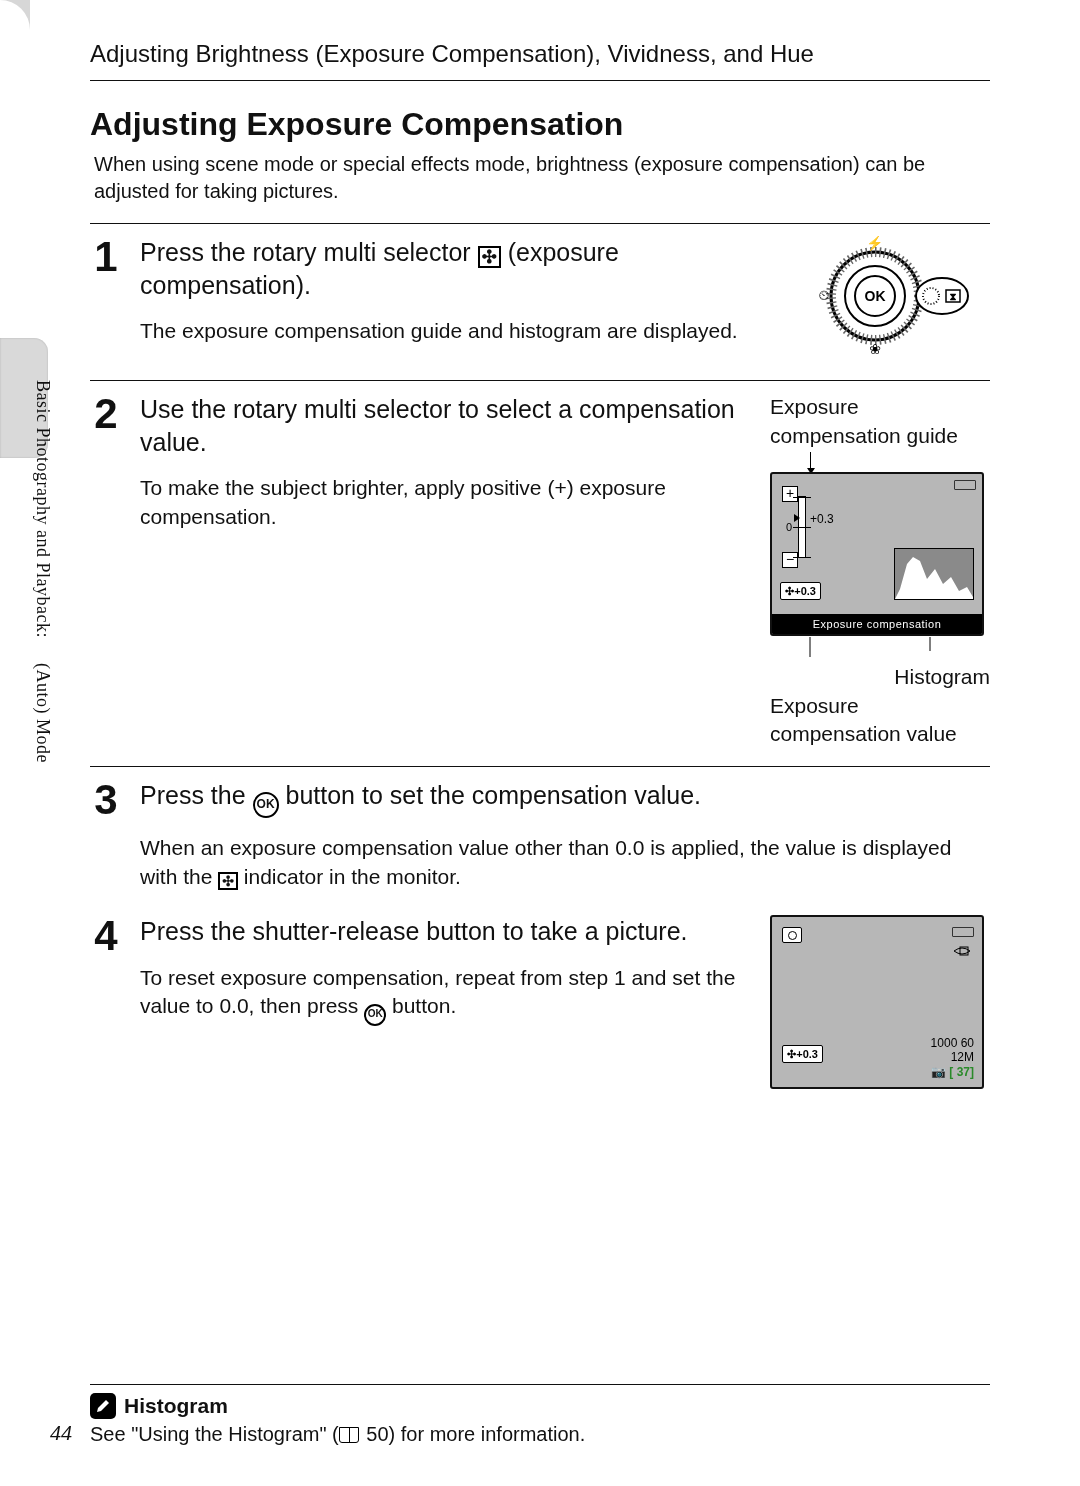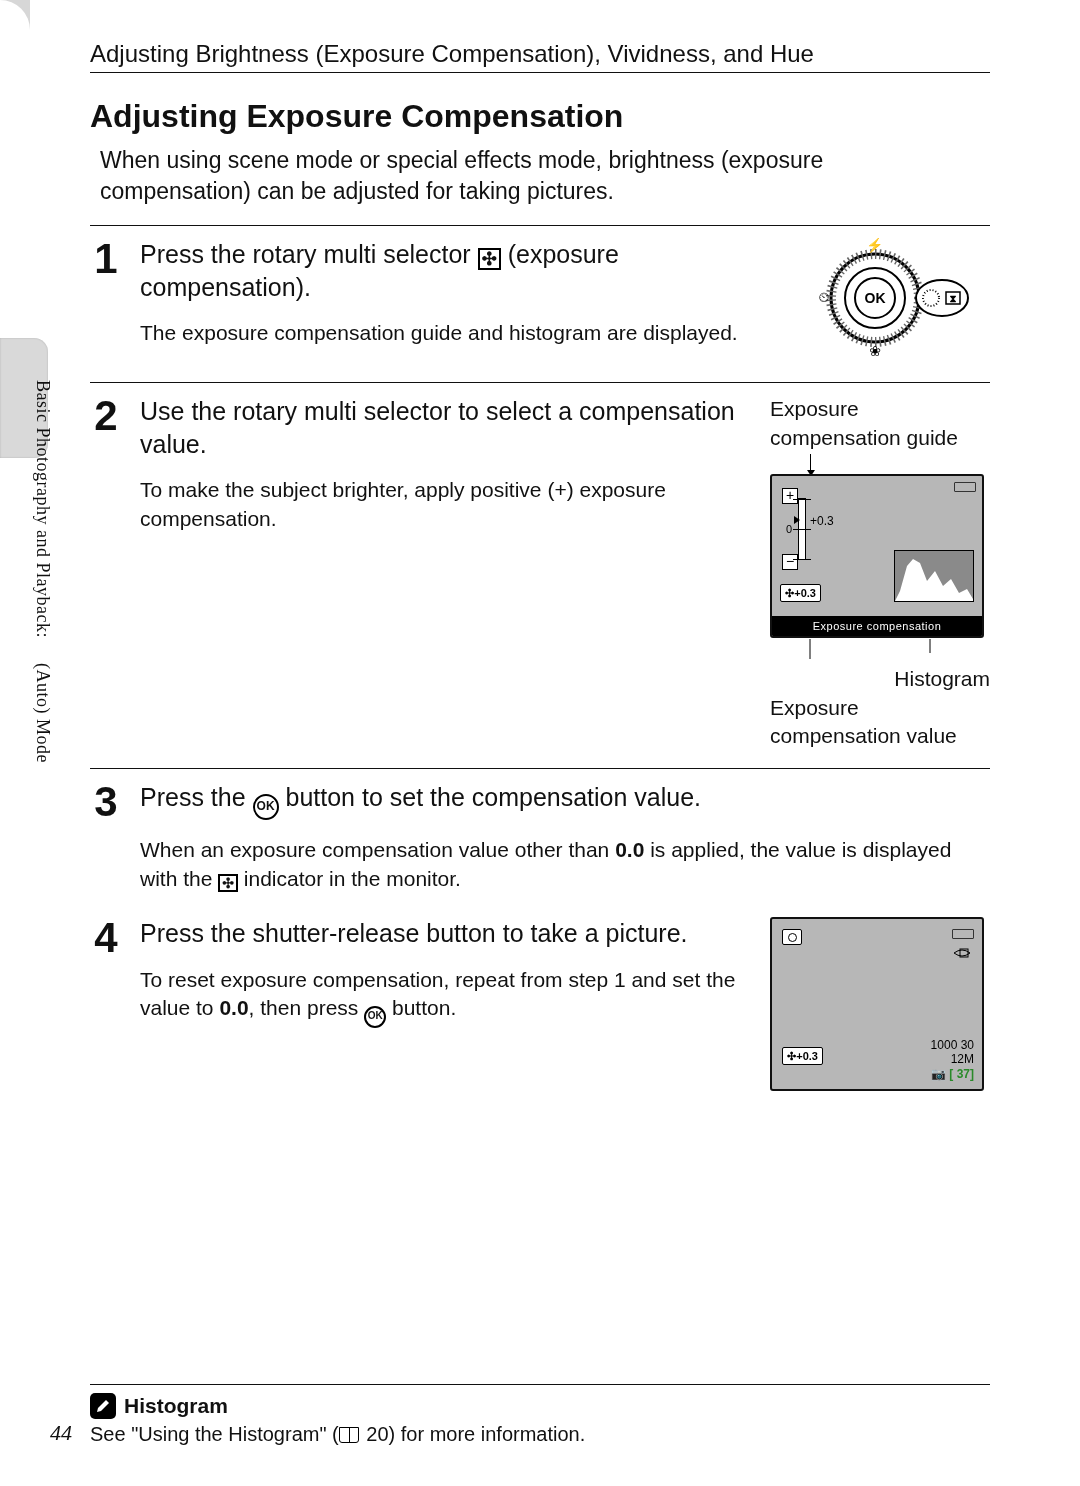--- a/index.html
+++ b/index.html
@@ -1,24 +1,24 @@
 <!DOCTYPE html>
 <html><head>
 <meta charset="utf-8">
 <style>
   html,body{margin:0;padding:0;background:#d7d7d7;font-family:"Nimbus Sans","Helvetica Neue",Arial,sans-serif;color:#111;}
   .page{width:1080px;height:1486px;background:#fff;position:relative;box-sizing:border-box;padding:40px 90px 40px 40px;}
   .corner{position:absolute;left:0;top:0;width:30px;height:30px;background:#d7d7d7;}
   .corner::after{content:"";position:absolute;left:0;top:0;width:30px;height:30px;background:#fff;border-bottom-left-radius:30px;transform:rotate(180deg);}
   .side-tab{position:absolute;left:0;top:338px;width:48px;height:120px;background:#d9d9d9;border-top-right-radius:14px;border-bottom-right-radius:14px;box-shadow:inset 0 0 2px rgba(0,0,0,.2);}
   .side-text{position:absolute;left:32px;top:380px;writing-mode:vertical-rl;font-size:18px;font-family:Georgia,"Times New Roman",serif;letter-spacing:.5px;}
-  .breadcrumb{margin-left:50px;font-size:24px;border-bottom:1px solid #111;padding-bottom:4px;}
+  .breadcrumb{margin-left:50px;font-size:24px;border-bottom:1px solid #111;padding-bottom:12px;}
   .content{margin-left:50px;margin-top:25px;}
   h1{font-size:32px;font-weight:700;margin:12px 0 8px 0;}
-  .intro{font-size:23px;line-height:1.35;margin:10px;}
+  .intro{font-size:20px;line-height:1.35;margin:4px;}
   .steps{margin-top:18px;}
   .step{border-top:1px solid #111;padding:12px 0 18px 0;display:flex;gap:18px;}
   .step:first-child{border-top:1px solid #111;}
   .step-num{font-size:42px;font-weight:800;line-height:1;width:32px;flex-shrink:0;text-align:center;}
   .step-body{flex:1;}
   .step-title{font-size:25px;font-weight:500;margin:0 0 8px 0;line-height:1.3;}
   .step-desc{font-size:21px;line-height:1.35;margin:16px 0 6px 0;}
   .step-right{flex-shrink:0;font-size:21px;line-height:1.3;}
   .note-block{position:absolute;left:90px;bottom:40px;right:90px;}
   .note-head{display:flex;align-items:center;gap:8px;border-top:1px solid #111;padding-top:8px;}
@@ -50,21 +50,21 @@
   .lcd2 .info .g{color:#2a8a2a;font-weight:600;}
   .icon-box{display:inline-block;border:2px solid #000;padding:0 2px;font-weight:700;font-size:18px;line-height:1;vertical-align:-2px;}
   .ok-circ{display:inline-block;border:2px solid #000;border-radius:50%;width:22px;height:22px;font-size:12px;font-weight:700;line-height:20px;text-align:center;vertical-align:-4px;}
   .book-ico{display:inline-block;width:18px;height:14px;border:1.5px solid #000;border-radius:0 0 3px 3px;vertical-align:-2px;position:relative;margin-right:2px;}
   .book-ico::after{content:"";position:absolute;left:50%;top:0;bottom:0;width:1px;background:#000;}
   .pencil{display:inline-flex;width:26px;height:26px;background:#000;border-radius:5px;align-items:center;justify-content:center;}
   .pencil svg{width:18px;height:18px;}
   .labels-r{font-size:21px;line-height:1.35;}
   .arrow-down{width:1px;height:18px;background:#000;margin:2px 0 2px 40px;position:relative;}
   .arrow-down::after{content:"";position:absolute;left:-3px;bottom:-4px;border-left:4px solid transparent;border-right:4px solid transparent;border-top:6px solid #000;}
-  b{font-weight:700;}
+  b{font-weight:400;}
 </style>
 </head>
 <body>
 
 <div class="page">
   <div class="corner"></div>
   <div class="side-tab"></div>
   <div class="side-text">
     <span>Basic Photography and Playback: &nbsp;&nbsp;&nbsp; (Auto) Mode</span>
   </div>
@@ -168,39 +168,39 @@
             <div class="cam"></div>
             <div class="bat"></div>
             <div class="af">
               <svg viewBox="0 0 24 12">
                   <path d="M4 6 Q12 0 20 6 Q12 12 4 6" fill="none" stroke="#000"></path>
                   <rect x="10" y="2" width="8" height="8" fill="none" stroke="#000"></rect>
                 </svg>
             </div>
             <div class="badge">✣+0.3</div>
             <div class="info">
-              <div>1000  30</div>
+              <div>1000  60</div>
               <div>12M</div>
               <div><span>📷</span> <span class="g">[   37]</span></div>
             </div>
           </div>
         </div>
       </div>
 
     </div>
   </div>
 
   <div class="note-block">
     <div class="note-head">
       <span class="pencil">
         <svg viewBox="0 0 18 18">
             <path d="M3 15 L4 11 L12 3 L15 6 L7 14 Z" fill="#fff"></path>
           </svg>
       </span>
       <span class="note-title">Histogram</span>
     </div>
     <div class="note-body">
-      <span>See "Using the Histogram" (</span><span class="book-ico"></span><span> 20) for more information.</span>
+      <span>See "Using the Histogram" (</span><span class="book-ico"></span><span> 50) for more information.</span>
     </div>
   </div>
 
   <div class="page-no">44</div>
 </div>
 
 </body></html>

